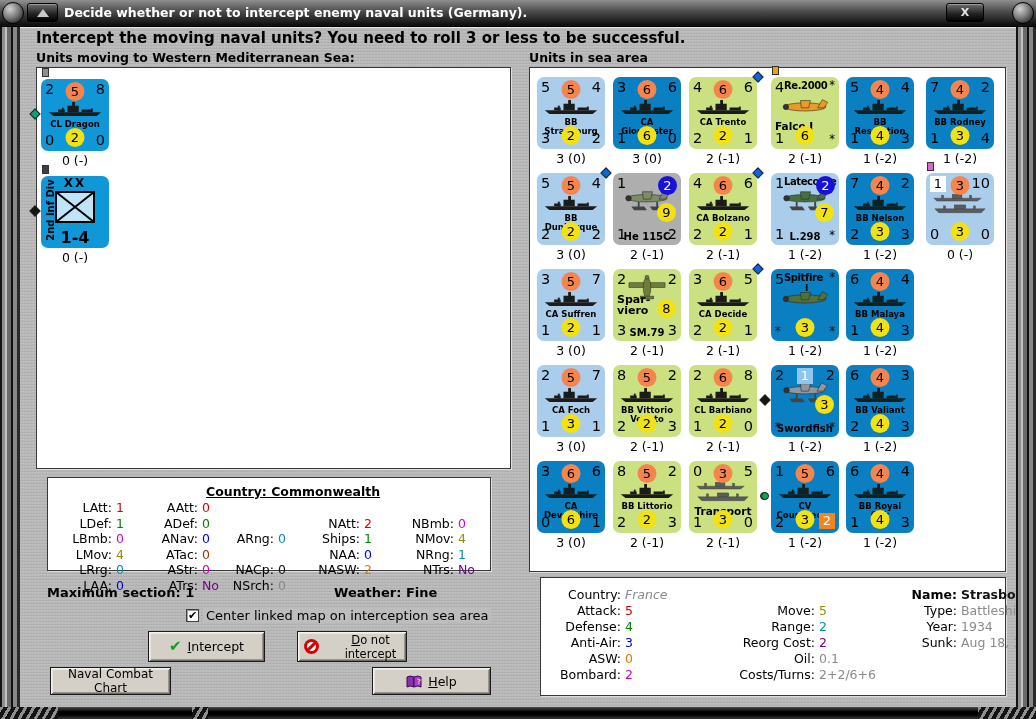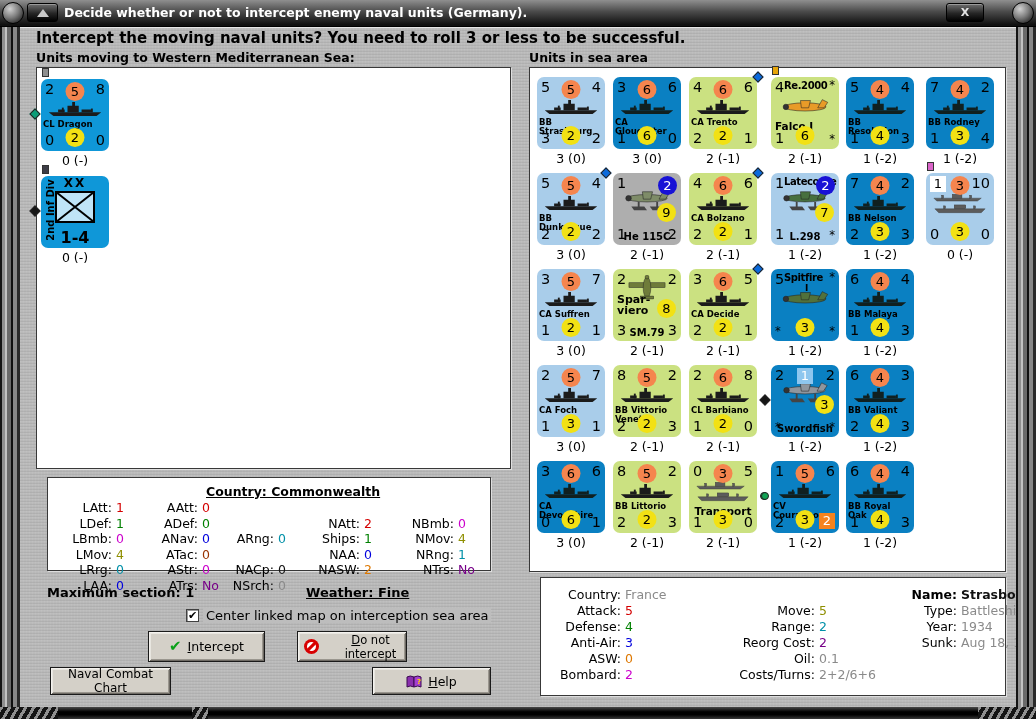--- a/index.html
+++ b/index.html
@@ -41,21 +41,21 @@
   .cell{position:absolute;color:#000;font-size:14.5px;line-height:1;white-space:nowrap;}
   .p-tl{left:4px;top:3px;} .p-tr{right:4px;top:3px;}
   .p-tm{left:50%;top:3px;transform:translateX(-50%);}
   .p-bl{left:4px;bottom:4px;} .p-br{right:4px;bottom:4px;}
   .p-bm{left:50%;bottom:4px;transform:translateX(-50%);}
   .s-o,.s-y,.s-b{width:19px;height:19px;border-radius:50%;text-align:center;line-height:19px;font-size:13px;}
   .s-o{background:#f5854e;} .s-y{background:#f2e114;} .s-b{background:#1812d6;color:#fff;}
   .s-ws,.s-bs,.s-os{width:16px;height:16px;text-align:center;line-height:16px;font-size:13px;}
   .s-ws{background:#fff;} .s-bs{background:#8ec6ee;color:#fff;} .s-os{background:#f5831e;color:#fff;}
   .s-st{font-size:11.5px;}
-  .p-name{left:2px;right:2px;top:41px;text-align:left;font-size:8.5px;font-weight:bold;white-space:normal;line-height:1.1;}
+  .p-name{left:2px;right:2px;top:41px;text-align:center;font-size:8.5px;font-weight:bold;white-space:normal;line-height:1.1;}
   .p-nameBig{left:2px;right:2px;top:45px;text-align:center;font-size:10.5px;font-weight:bold;}
   .p-nameTop{left:13px;top:4px;font-size:10px;font-weight:bold;letter-spacing:-.4px;}
   .p-nt2{left:50%;top:15px;font-size:9px;font-weight:bold;}
   .p-name2{left:4px;top:44px;font-size:10.5px;font-weight:bold;}
   .p-nameBottom{left:50%;bottom:3px;transform:translateX(-50%);font-size:10px;font-weight:bold;}
   .p-ml{left:4px;top:25px;font-size:11px;font-weight:bold;}
   .p-ml2{left:4px;top:36px;font-size:11px;font-weight:bold;}
   .p-badge{right:5px;top:30px;}
   .p-xx{left:50%;top:1px;transform:translateX(-50%);font-size:12px;font-weight:bold;letter-spacing:2px;}
   .p-strength{left:50%;bottom:2px;transform:translateX(-50%);font-size:16px;font-weight:bold;}
@@ -905,21 +905,21 @@
         <div class="scell">
           <span class="sl">NSrch:</span>
           <span class="sv" style="color: rgb(138, 138, 138);">0</span>
         </div>
         <div class="scell"></div>
         <div class="scell"></div>
       </div>
   </div>
 
   <div class="abs infoline" style="left:47px;top:585px;">Maximum section: 1</div>
-  <div class="abs infoline" style="left:306px;top:585px;text-decoration:underline;">Weather: Fine</div>
+  <div class="abs infoline" style="left:334px;top:585px;">Weather: Fine</div>
 
   <span class="cb" style="left:186px;top:609px;" id="center-cb">✔</span>
   <span class="cb-label" style="left:203px;top:608px;">Center linked map on interception sea area</span>
 
   <button class="btn" style="left:148px;top:631px;width:117px;height:31px;">
     <span class="ic-check">✔</span>
     <span id="lbl-intercept"><u>I</u>ntercept</span>
   </button>
   <button class="btn" style="left:297px;top:631px;width:110px;height:31px;font-size:11.5px;gap:22px;">
     <span class="ic-noentry"></span>
@@ -934,21 +934,21 @@
         <path d="M15 2 Q12 0 8 2 L8 12 Q12 10 15 12 Z" fill="#a53fd0" stroke="#3a0a50"></path>
         <text x="11" y="9" font-size="7" fill="#ffd400" font-weight="bold">?</text>
       </svg>
     <span id="lbl-help"><u>H</u>elp</span>
   </button>
 
   <div class="panel" style="left:540px;top:577px;width:466px;height:119px;">
     <div class="dgrid" id="detail-grid">
         <div class="dcell g1">
           <span class="dl">Country:</span>
-          <span class="dv" style="color: rgb(138, 138, 138);">France</span>
+          <span class="dv" style="color: rgb(138, 138, 138); font-style: italic;">France</span>
         </div>
         <div class="dcell g2"></div>
         <div class="dcell g3 bold">
           <span class="dl">Name:</span>
           <span class="dv" style="color: rgb(17, 17, 17);">Strasbourg</span>
         </div>
         <div class="dcell g1">
           <span class="dl">Attack:</span>
           <span class="dv" style="color: rgb(212, 0, 0);">5</span>
         </div>

